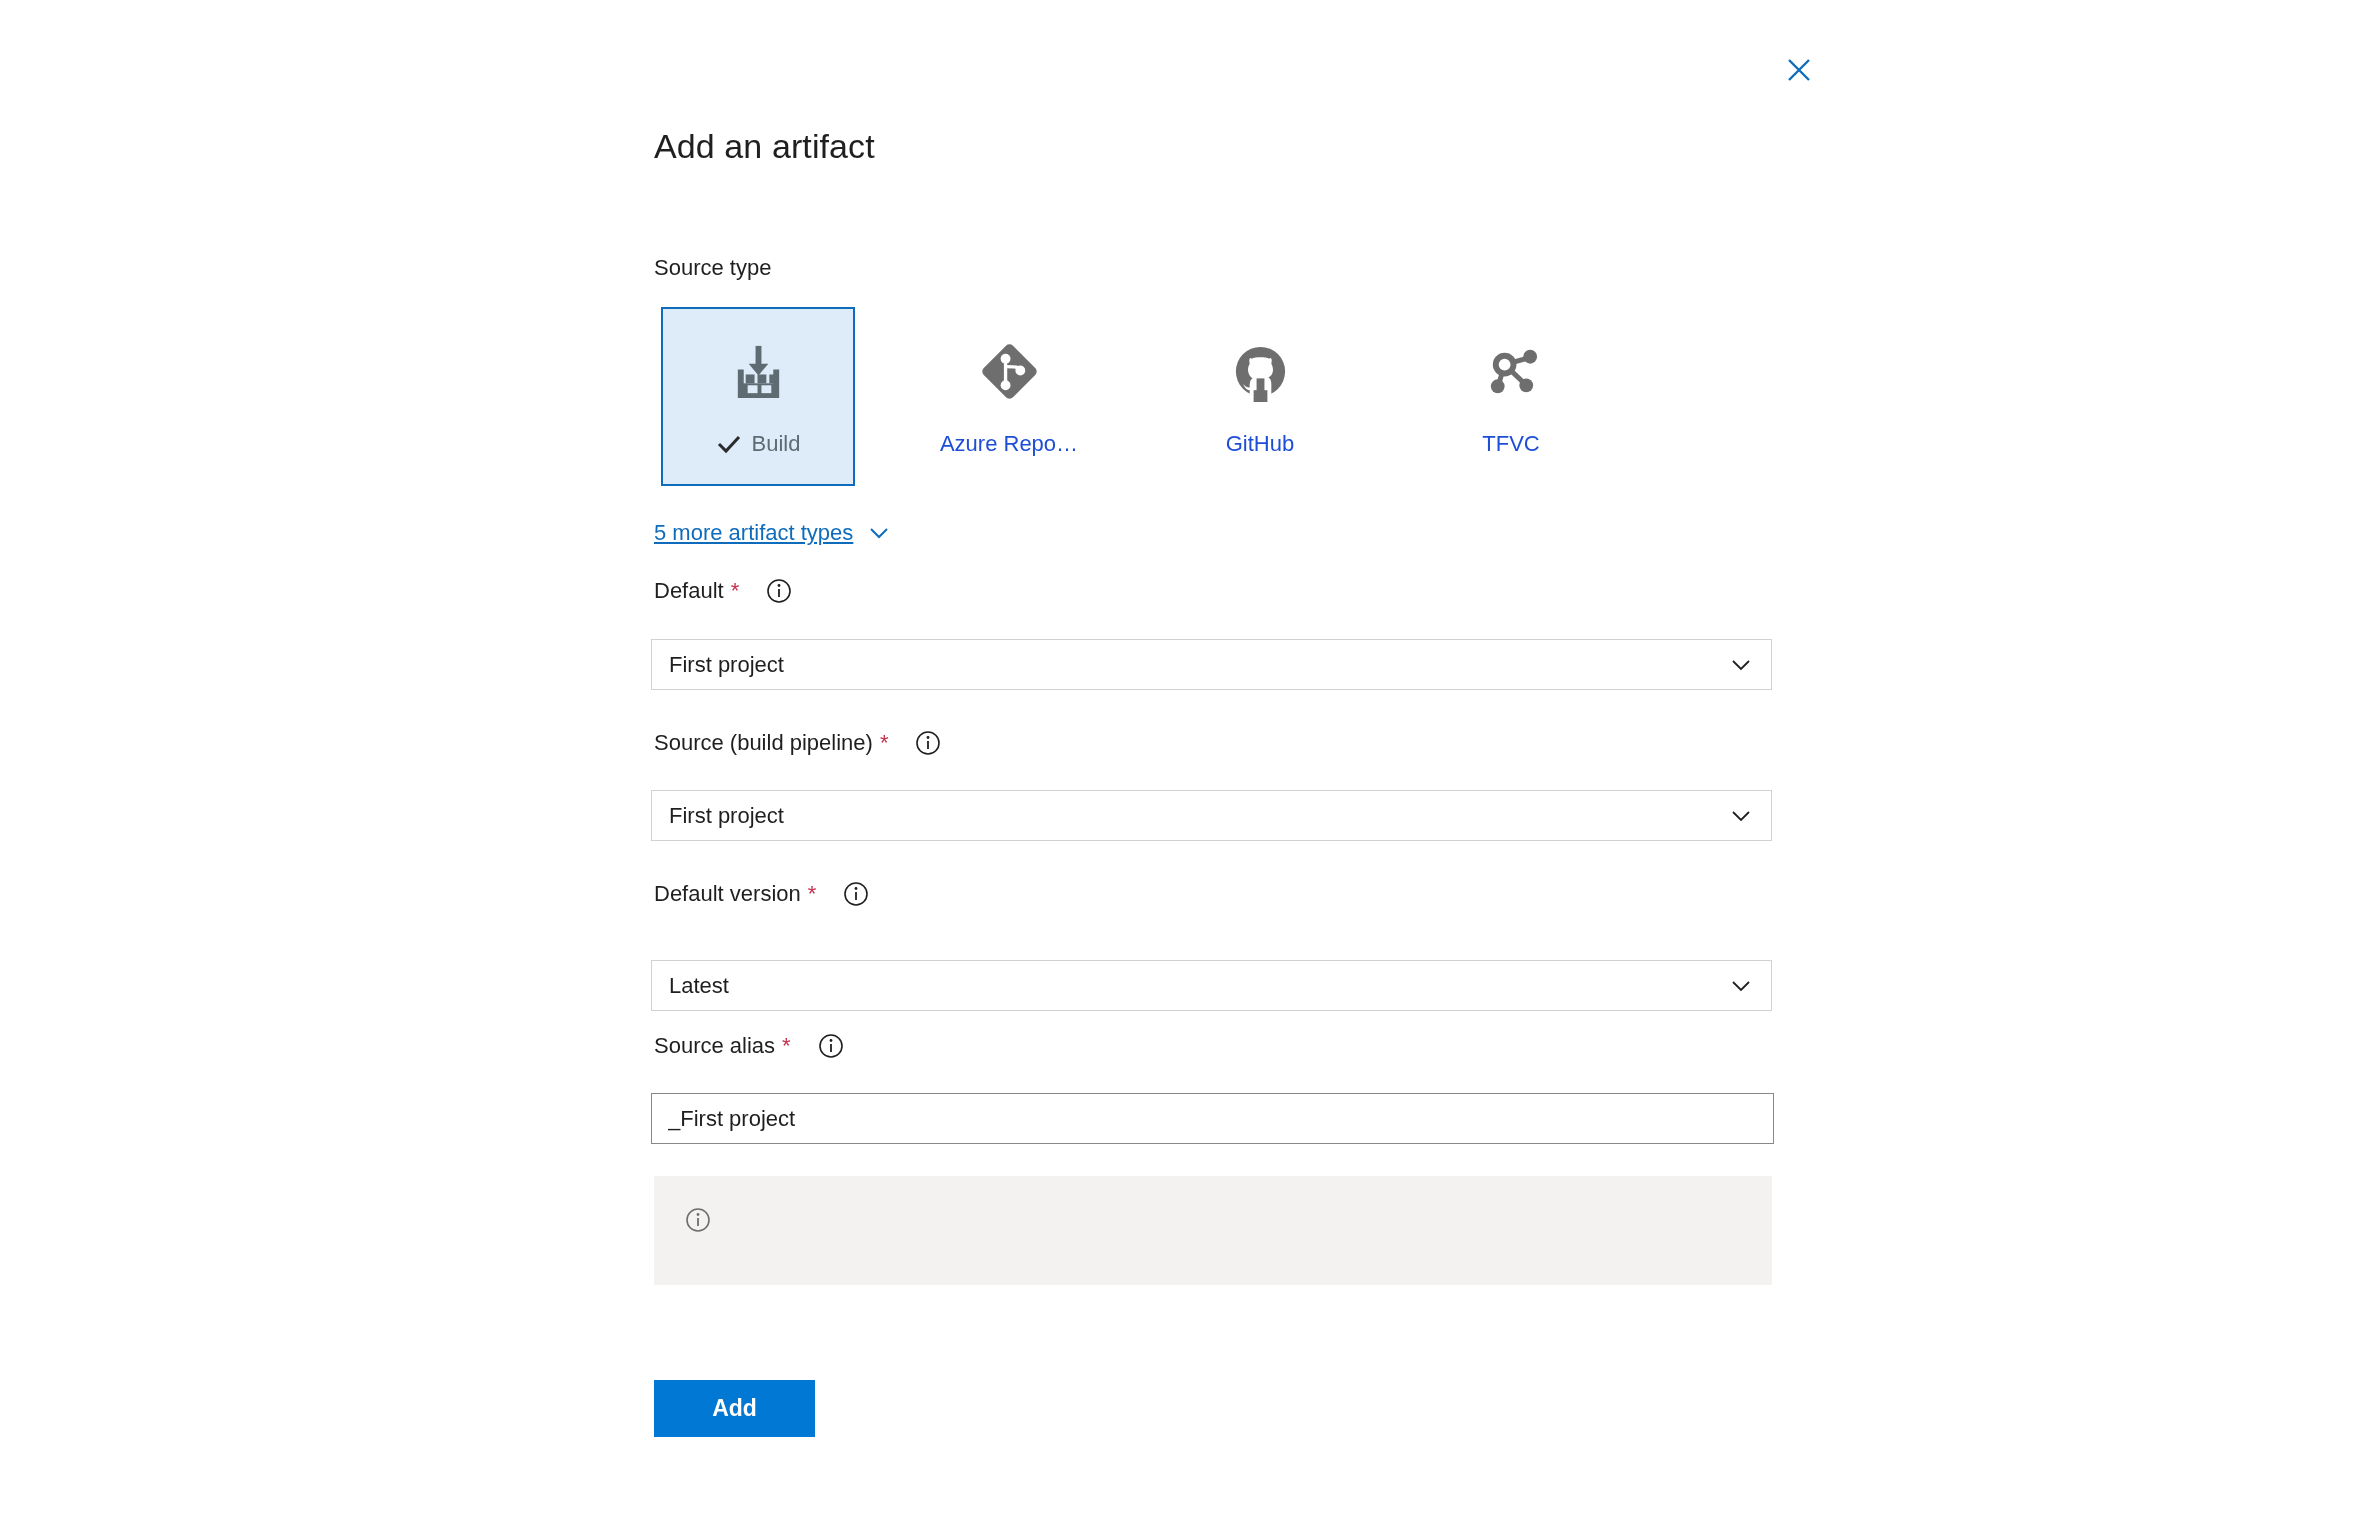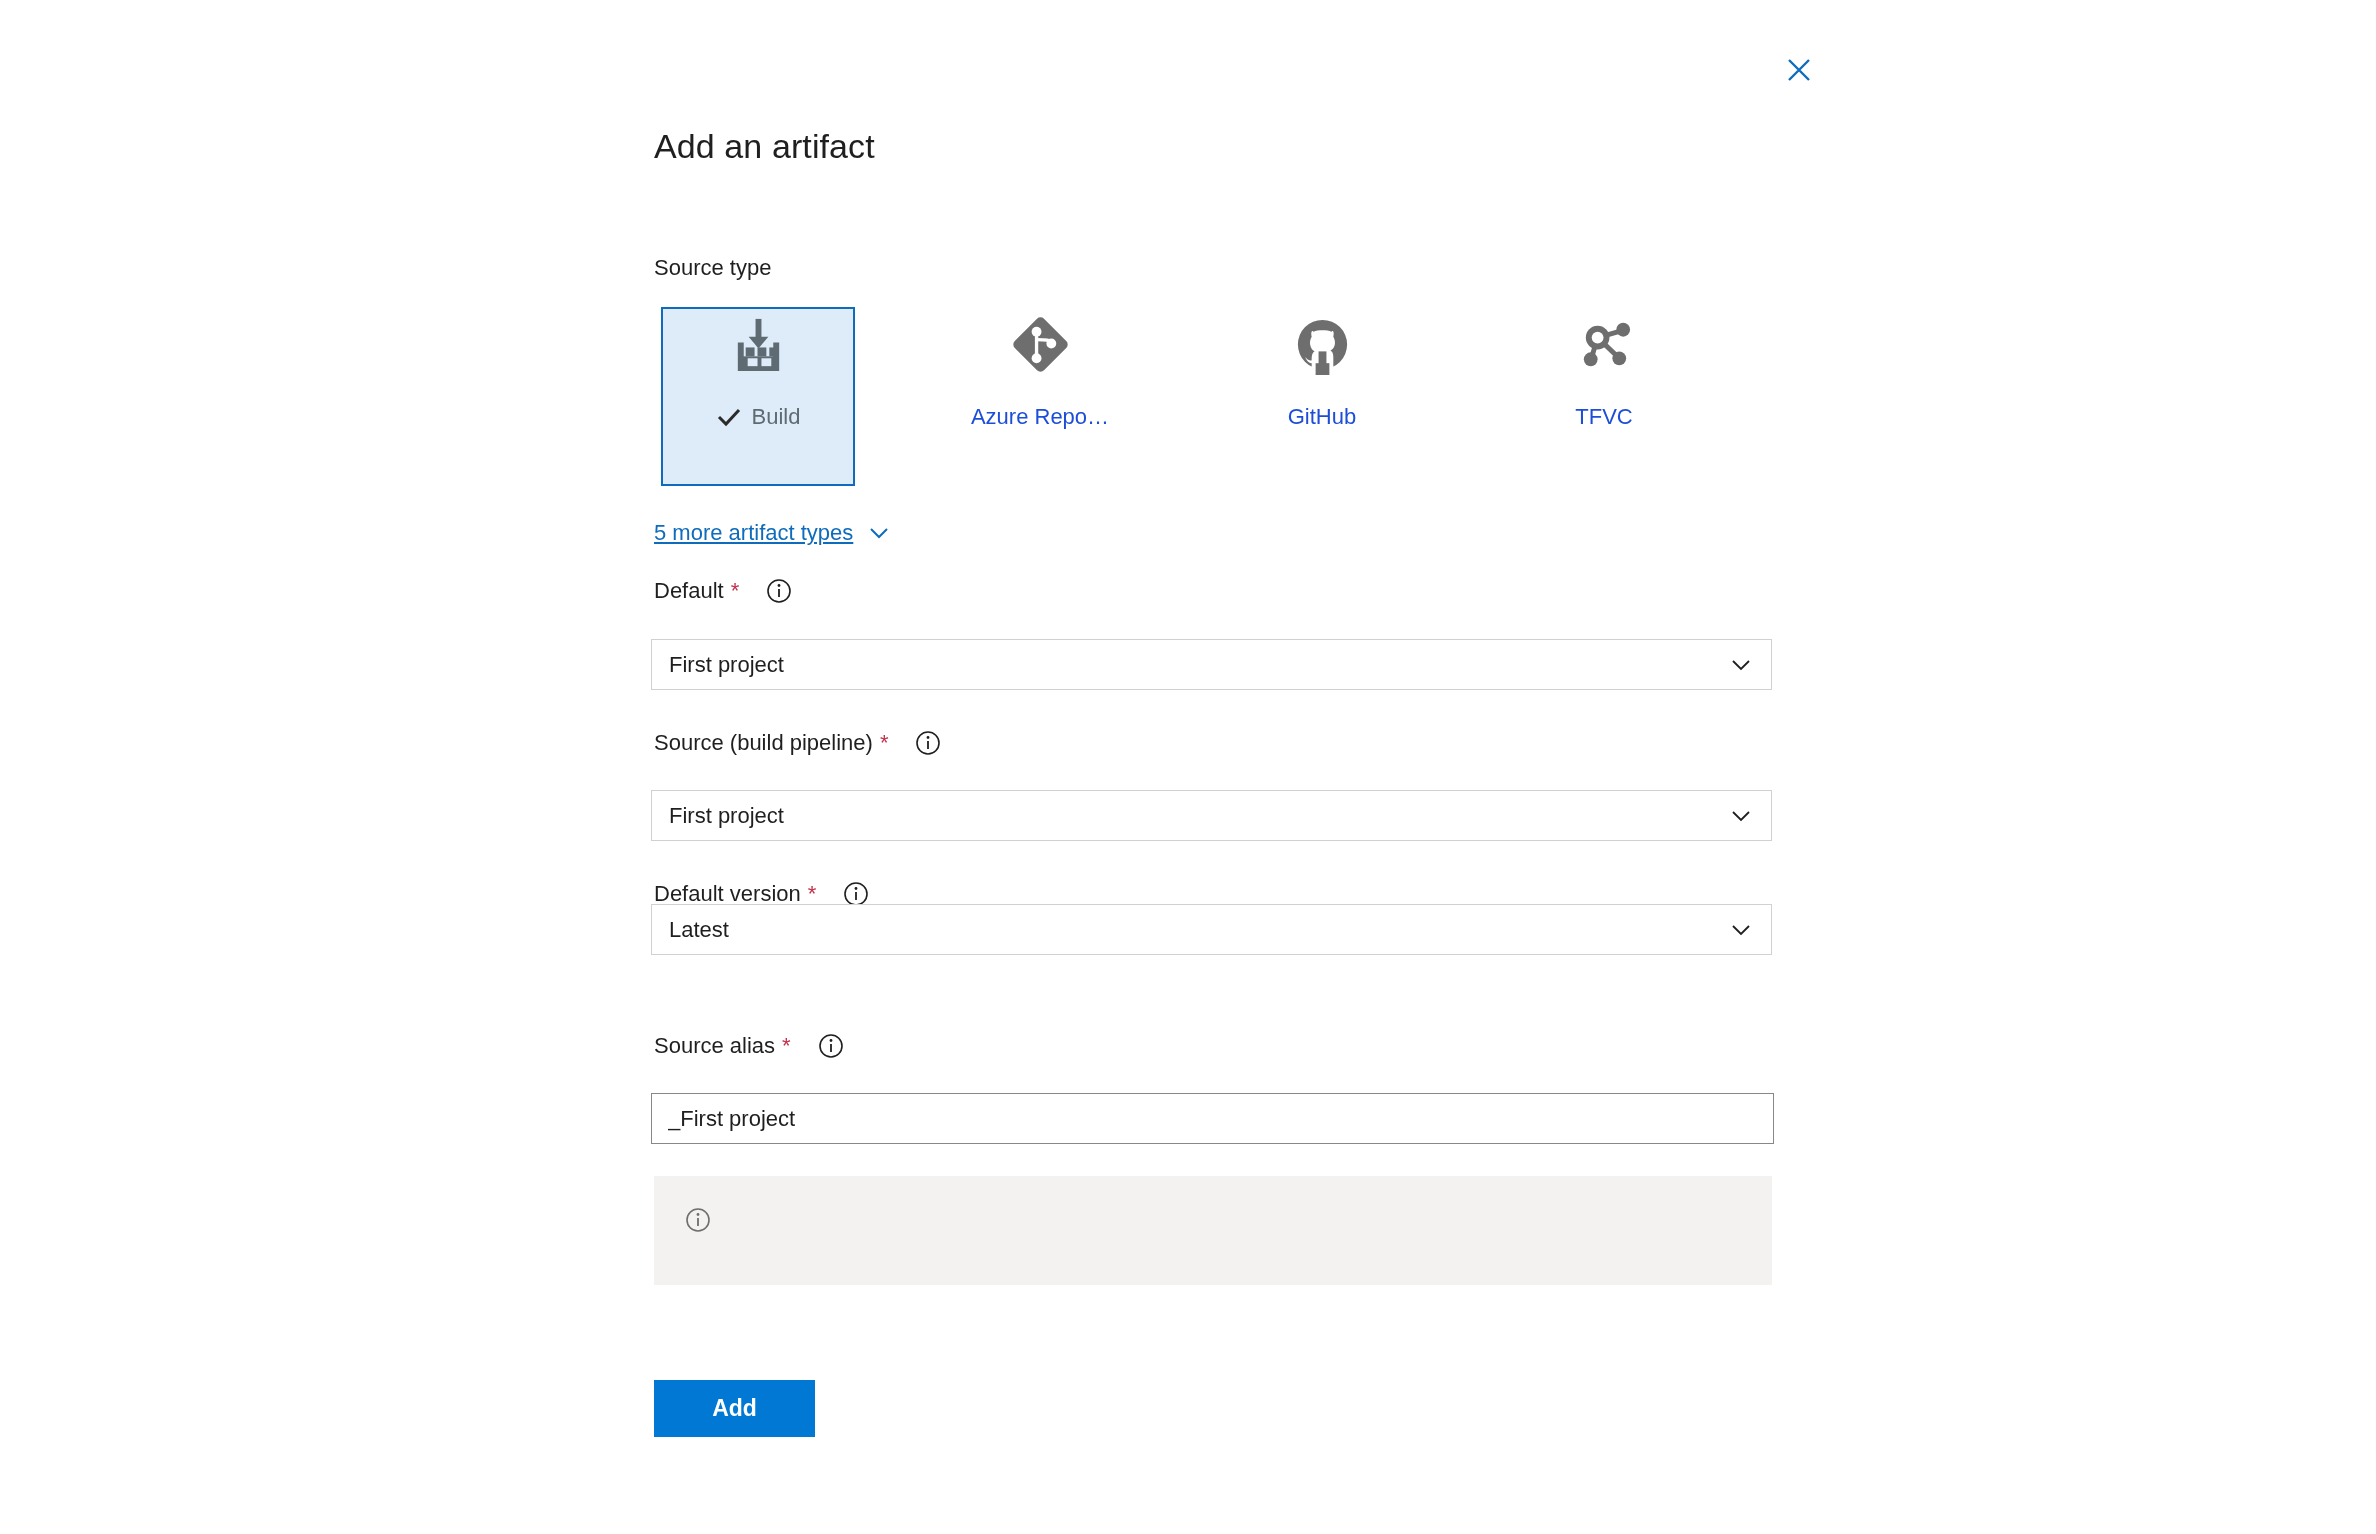--- a/index.html
+++ b/index.html
@@ -92,24 +92,25 @@
     display: flex;
     align-items: flex-start;
   }
   .tile {
     width: 194px;
     height: 179px;
     box-sizing: border-box;
     display: flex;
     flex-direction: column;
     align-items: center;
+    justify-content: center;
     cursor: pointer;
     border: 2px solid transparent;
     background: transparent;
-    margin-right: 88px;
+    margin-right: 57px;
     position: relative;
   }
   .tile.selected {
     border-color: #0f6cbd;
     background: #deecf9;
   }
   .tile-icon {
     height: 71px;
     display: flex;
     align-items: center;
@@ -178,21 +179,21 @@
     line-height: 26px;
     white-space: nowrap;
     overflow: hidden;
     text-overflow: ellipsis;
   }
   .select-chevron { display: flex; align-items: center; }
   .select-chevron svg { display: block; }
 
   .select-project { top: 639px; }
   .select-source  { top: 790px; }
-  .select-version { top: 904px; }
+  .select-version { top: 960px; }
 
   .text-input {
     position: absolute;
     left: 651px;
     top: 1093px;
     width: 1123px;
     height: 51px;
     box-sizing: border-box;
     background: #ffffff;
     border: 1px solid #8a8886;

